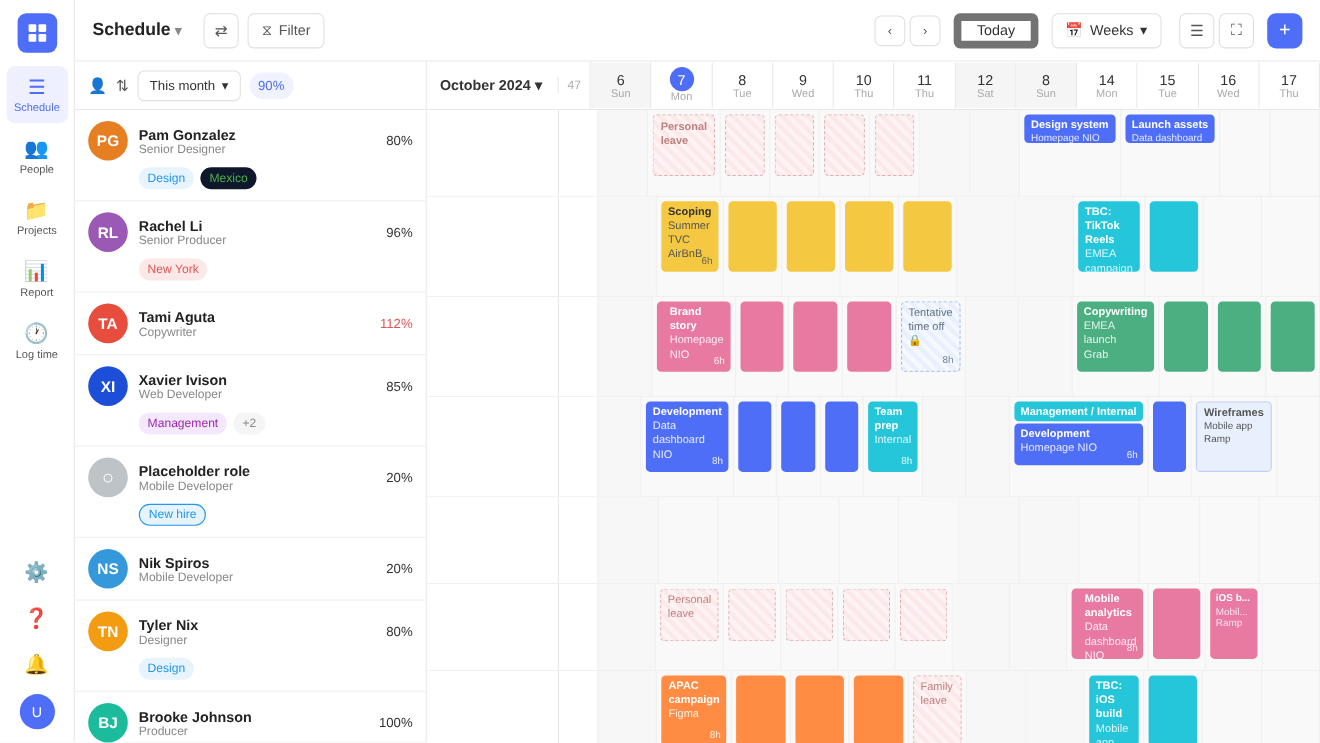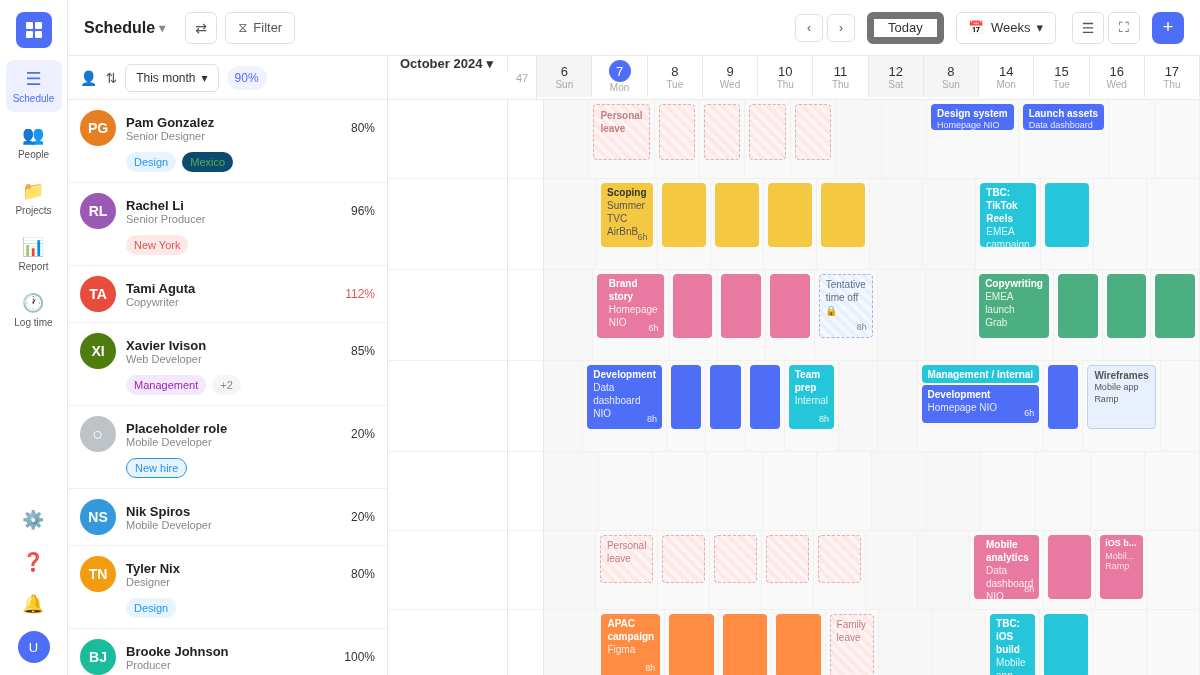--- a/index.html
+++ b/index.html
@@ -120,31 +120,31 @@
     .person-role { font-size: 11px; color: #888; }
     .person-util { font-size: 12px; font-weight: 500; color: #333; margin-left: auto; }
     .person-util.over { color: #e05555; }
     .person-tags { display: flex; gap: 6px; margin-top: 6px; padding-left: 46px; }
     .tag {
       height: 20px; padding: 0 8px; border-radius: 10px;
       font-size: 11px; font-weight: 500;
       display: flex; align-items: center;
     }
     .tag-design { background: #e8f4fd; color: #2196f3; }
-    .tag-mexico { background: #0c4a6e; color: #4caf50; }
+    .tag-mexico { background: #0f172a; color: #4caf50; }
     .tag-newyork { background: #fde8e8; color: #e05555; }
     .tag-management { background: #f3e8fd; color: #9c27b0; }
     .tag-newhire { background: #e8f4fd; color: #2196f3; border: 1px solid #2196f3; }
     .tag-more { background: #f5f5f5; color: #888; }
 
     
     .calendar { flex: 1; display: flex; flex-direction: column; overflow: hidden; background: #f9f9f9; }
     .calendar-header {
       height: 44px; border-bottom: 1px solid #e8e8e8; background: #fff;
-      display: flex; align-items: flex-start; flex-shrink: 0;
+      display: flex; align-items: center; flex-shrink: 0;
     }
     .calendar-month-label {
       width: 120px; padding: 0 12px;
       font-size: 13px; font-weight: 600; color: #333;
       display: flex; align-items: center; gap: 4px;
       border-right: 1px solid #e8e8e8;
       flex-shrink: 0;
     }
     .week-num-label {
       font-size: 11px; color: #aaa; padding: 0 8px;
@@ -336,21 +336,21 @@
             <div class="person-details">
               <div class="person-name">Tami Aguta</div>
               <div class="person-role">Copywriter</div>
             </div>
             <div class="person-util over">112%</div>
           </div>
         </div>
 
         <div class="person-row">
           <div class="person-info">
-            <div class="person-avatar" style="background:#4d7c0f;">XI</div>
+            <div class="person-avatar" style="background:#1d4ed8;">XI</div>
             <div class="person-details">
               <div class="person-name">Xavier Ivison</div>
               <div class="person-role">Web Developer</div>
             </div>
             <div class="person-util">85%</div>
           </div>
           <div class="person-tags">
             <span class="tag tag-management">Management</span>
             <span class="tag tag-more">+2</span>
           </div>

